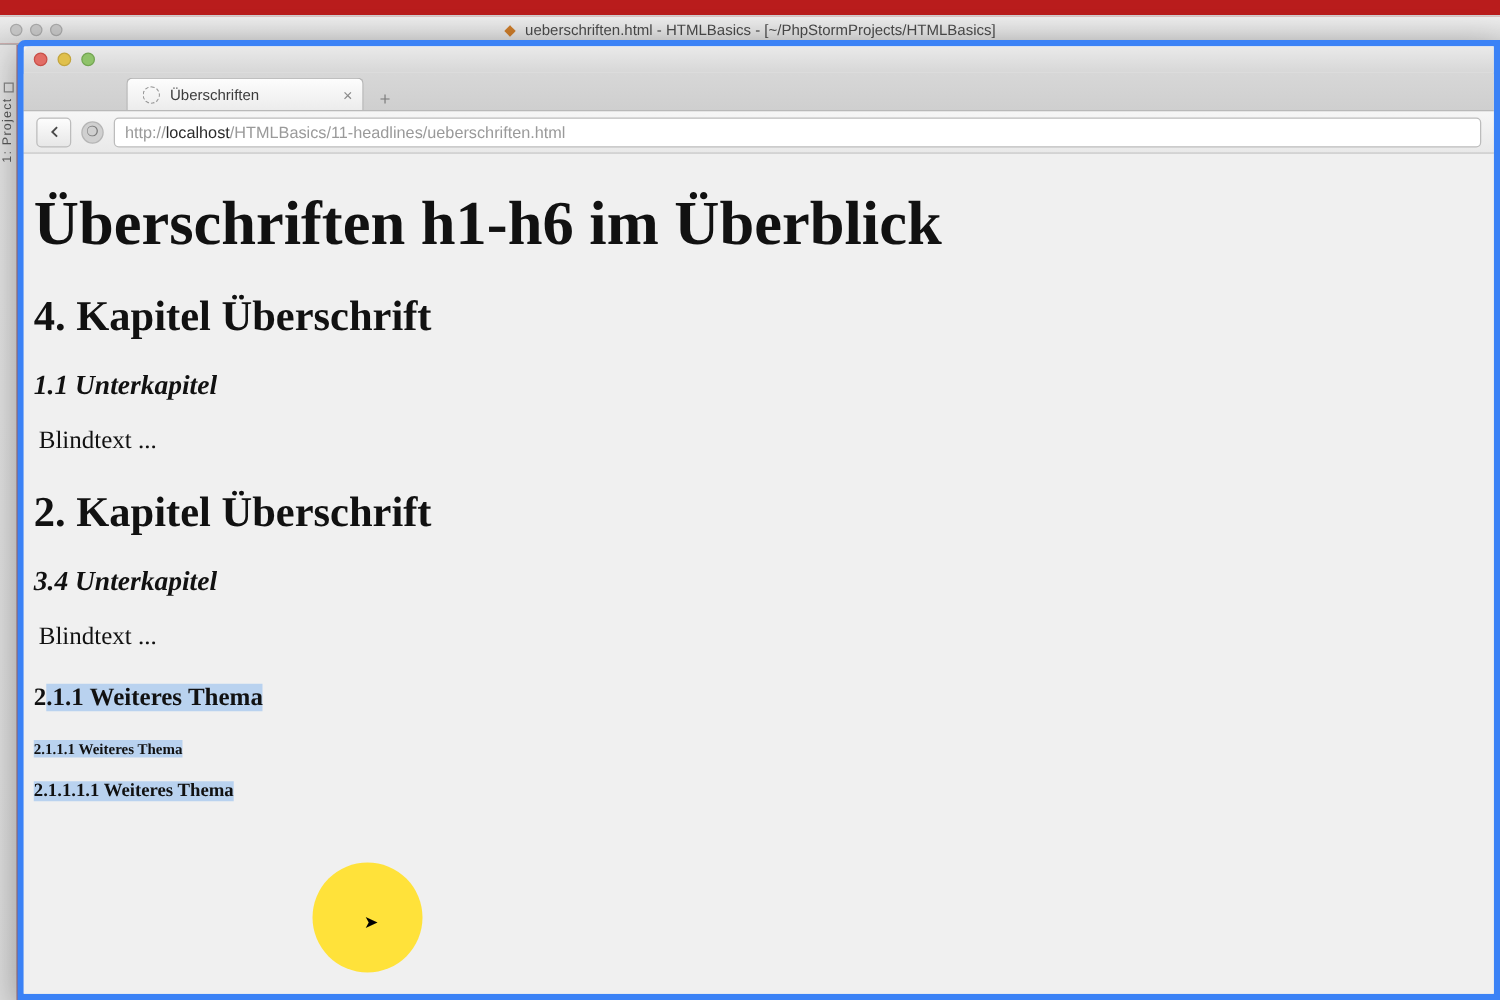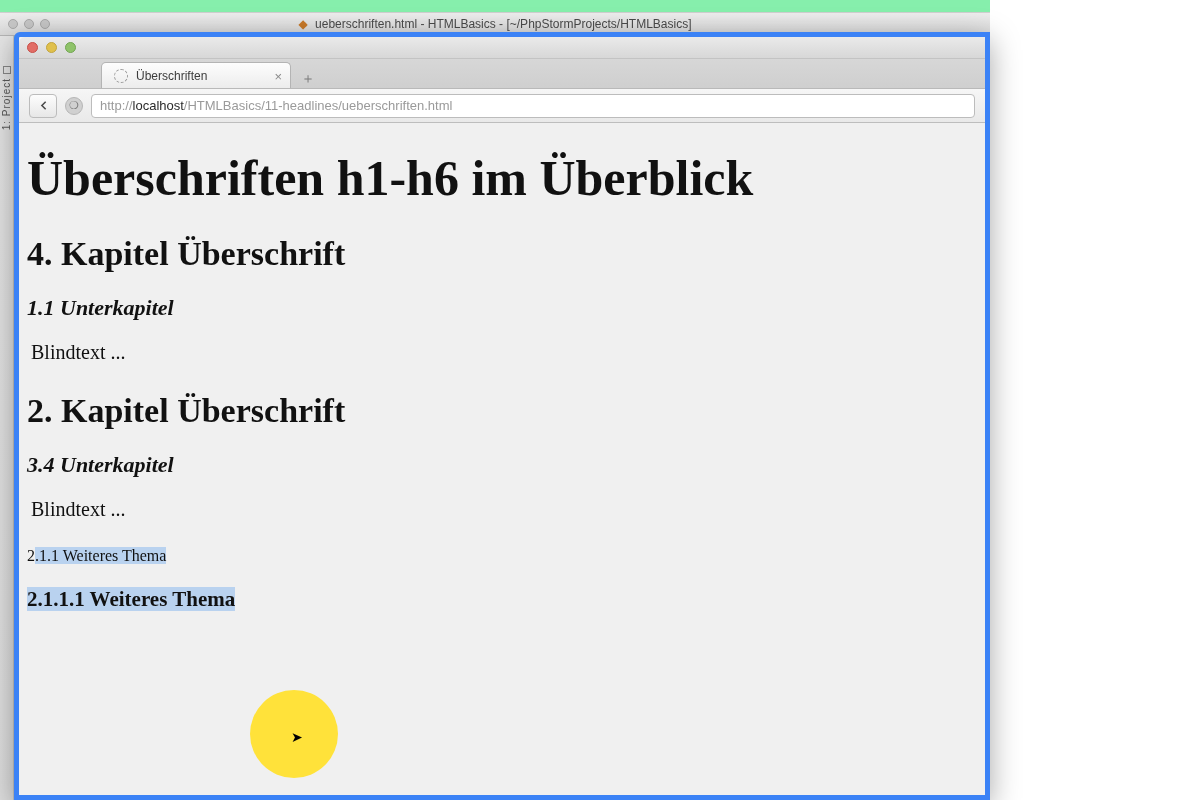--- a/index.html
+++ b/index.html
@@ -1,22 +1,22 @@
 <!DOCTYPE html>
 <html><head>
   <meta charset="utf-8">
   <style>
     * { margin: 0; padding: 0; box-sizing: border-box; }
     html, body { width: 1200px; height: 800px; overflow: hidden; font-family: -apple-system, "Helvetica Neue", Arial, sans-serif; }
 
     
     .desktop {
       position: relative;
-      width: 990px; height: 800px;
-      background: #86efac;
+      width: 1200px; height: 800px;
+      background: #b91c1c;
     }
 
     
     .ide-titlebar {
       position: absolute;
       top: 12px; left: 0; right: 0; height: 24px;
       background: linear-gradient(#ededed, #d9d9d9);
       border-top: 1px solid #cfcfcf;
       border-bottom: 1px solid #b5b5b5;
       display: flex;
@@ -148,22 +148,22 @@
     }
 
     .page {
       font-family: "Times New Roman", Times, serif;
       color:#111;
     }
     .page h1 { font-size:50px; font-weight:700; margin:14px 0 28px 0; }
     .page h2 { font-size:34px; font-weight:700; margin:28px 0 22px 0; }
     .page h3 { font-size:22px; font-weight:700; margin:22px 0 20px 0;font-style:italic; }
     .page p  { font-size:20px; margin:0 0 26px 4px; }
-    .page h4 { font-size:16px; font-weight:400; margin:24px 0 22px 0; }
-    .page h5 { font-size:21px; font-weight:700; margin:18px 0 18px 0; }
+    .page h4 { font-size:20px; font-weight:700; margin:24px 0 22px 0; }
+    .page h5 { font-size:12px; font-weight:700; margin:18px 0 18px 0; }
     .page h6 { font-size:15px; font-weight:700; margin:14px 0 14px 0; }
 
     .sel { background:#b9d2ef; }
 
     
     .cursor-spot {
       position:absolute;
       width:88px; height:88px; border-radius:50%;
       background: radial-gradient(circle, #ffe23a 0%, #ffe23a 70%, rgba(255,226,58,0.0) 100%);
       box-shadow: 0 0 0 0 rgba(0,0,0,0);
@@ -234,20 +234,21 @@
         <h2>4. Kapitel Überschrift</h2>
         <h3>1.1 Unterkapitel</h3>
         <p>Blindtext ...</p>
 
         <h2>2. Kapitel Überschrift</h2>
         <h3>3.4 Unterkapitel</h3>
         <p>Blindtext ...</p>
 
         <h4><span>2</span><span class="sel">.1.1 Weiteres Thema</span></h4>
         <h5><span class="sel">2.1.1.1 Weiteres Thema</span></h5>
+        <h6><span class="sel">2.1.1.1.1 Weiteres Thema</span></h6>
       </div>
     </div>
 
   </div>
 
   <div class="cursor-spot" style="left:250px; top:690px;"></div>
   <div class="cursor-arrow" style="left:291px; top:729px;">➤</div>
 
 </div>
 

